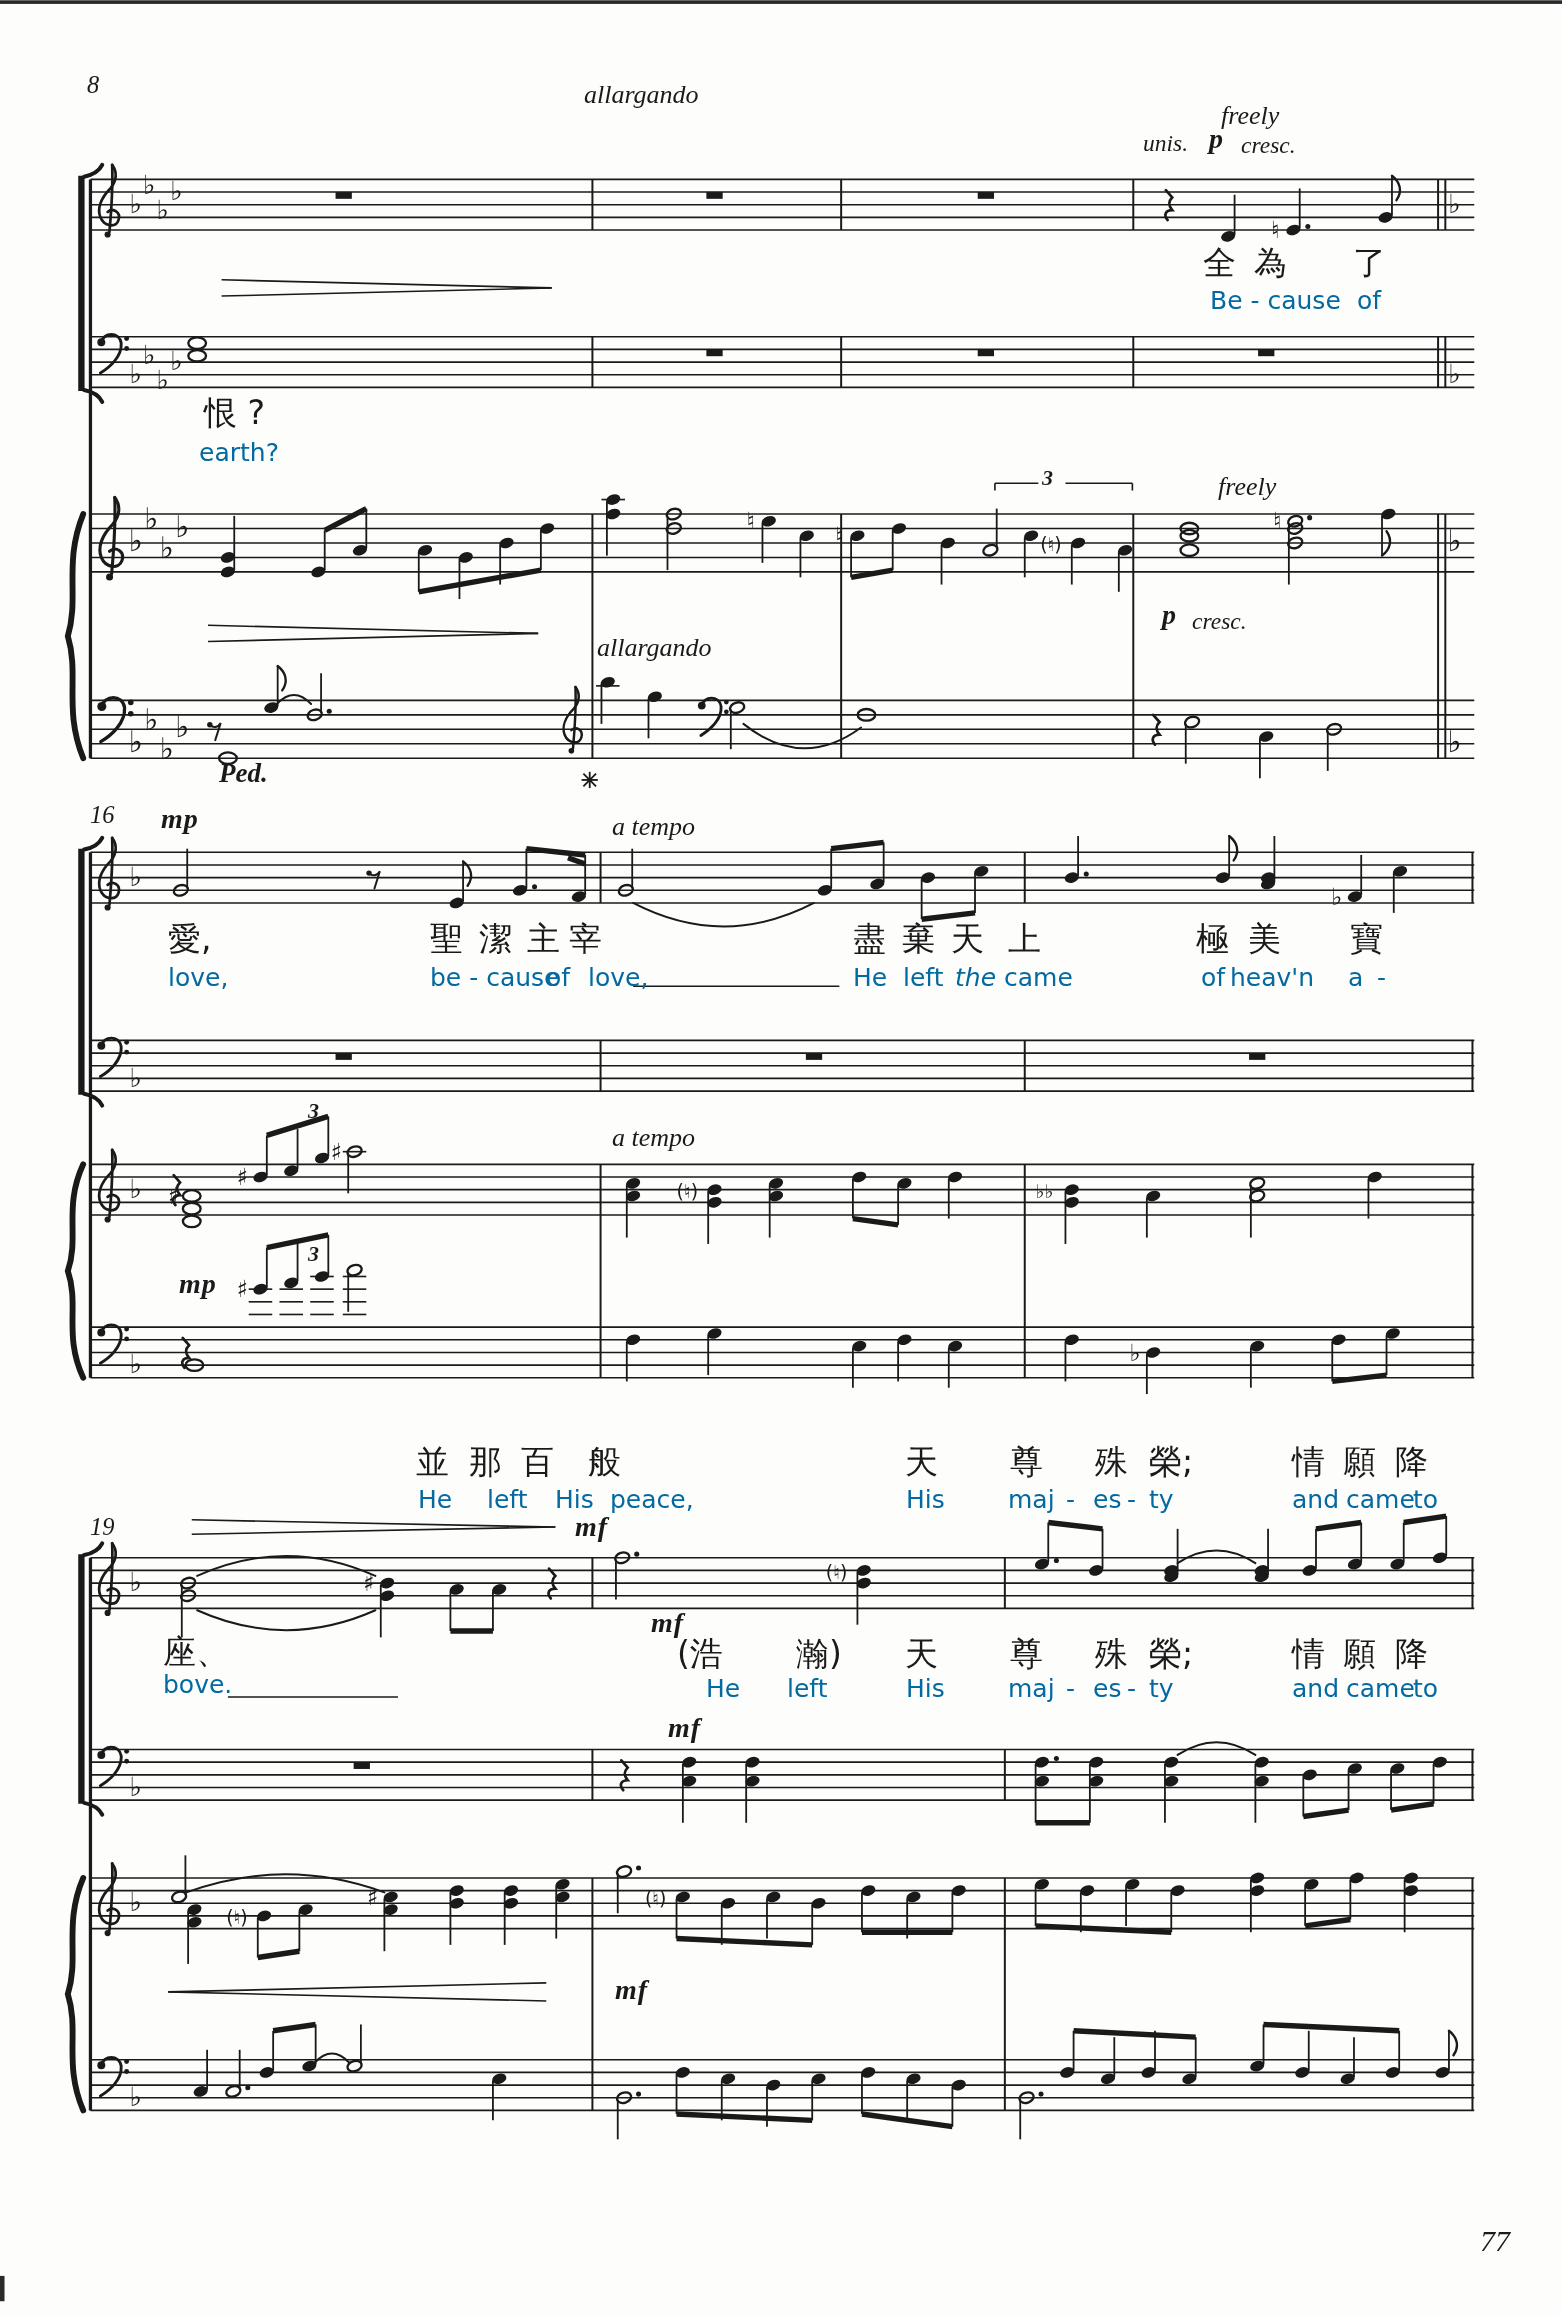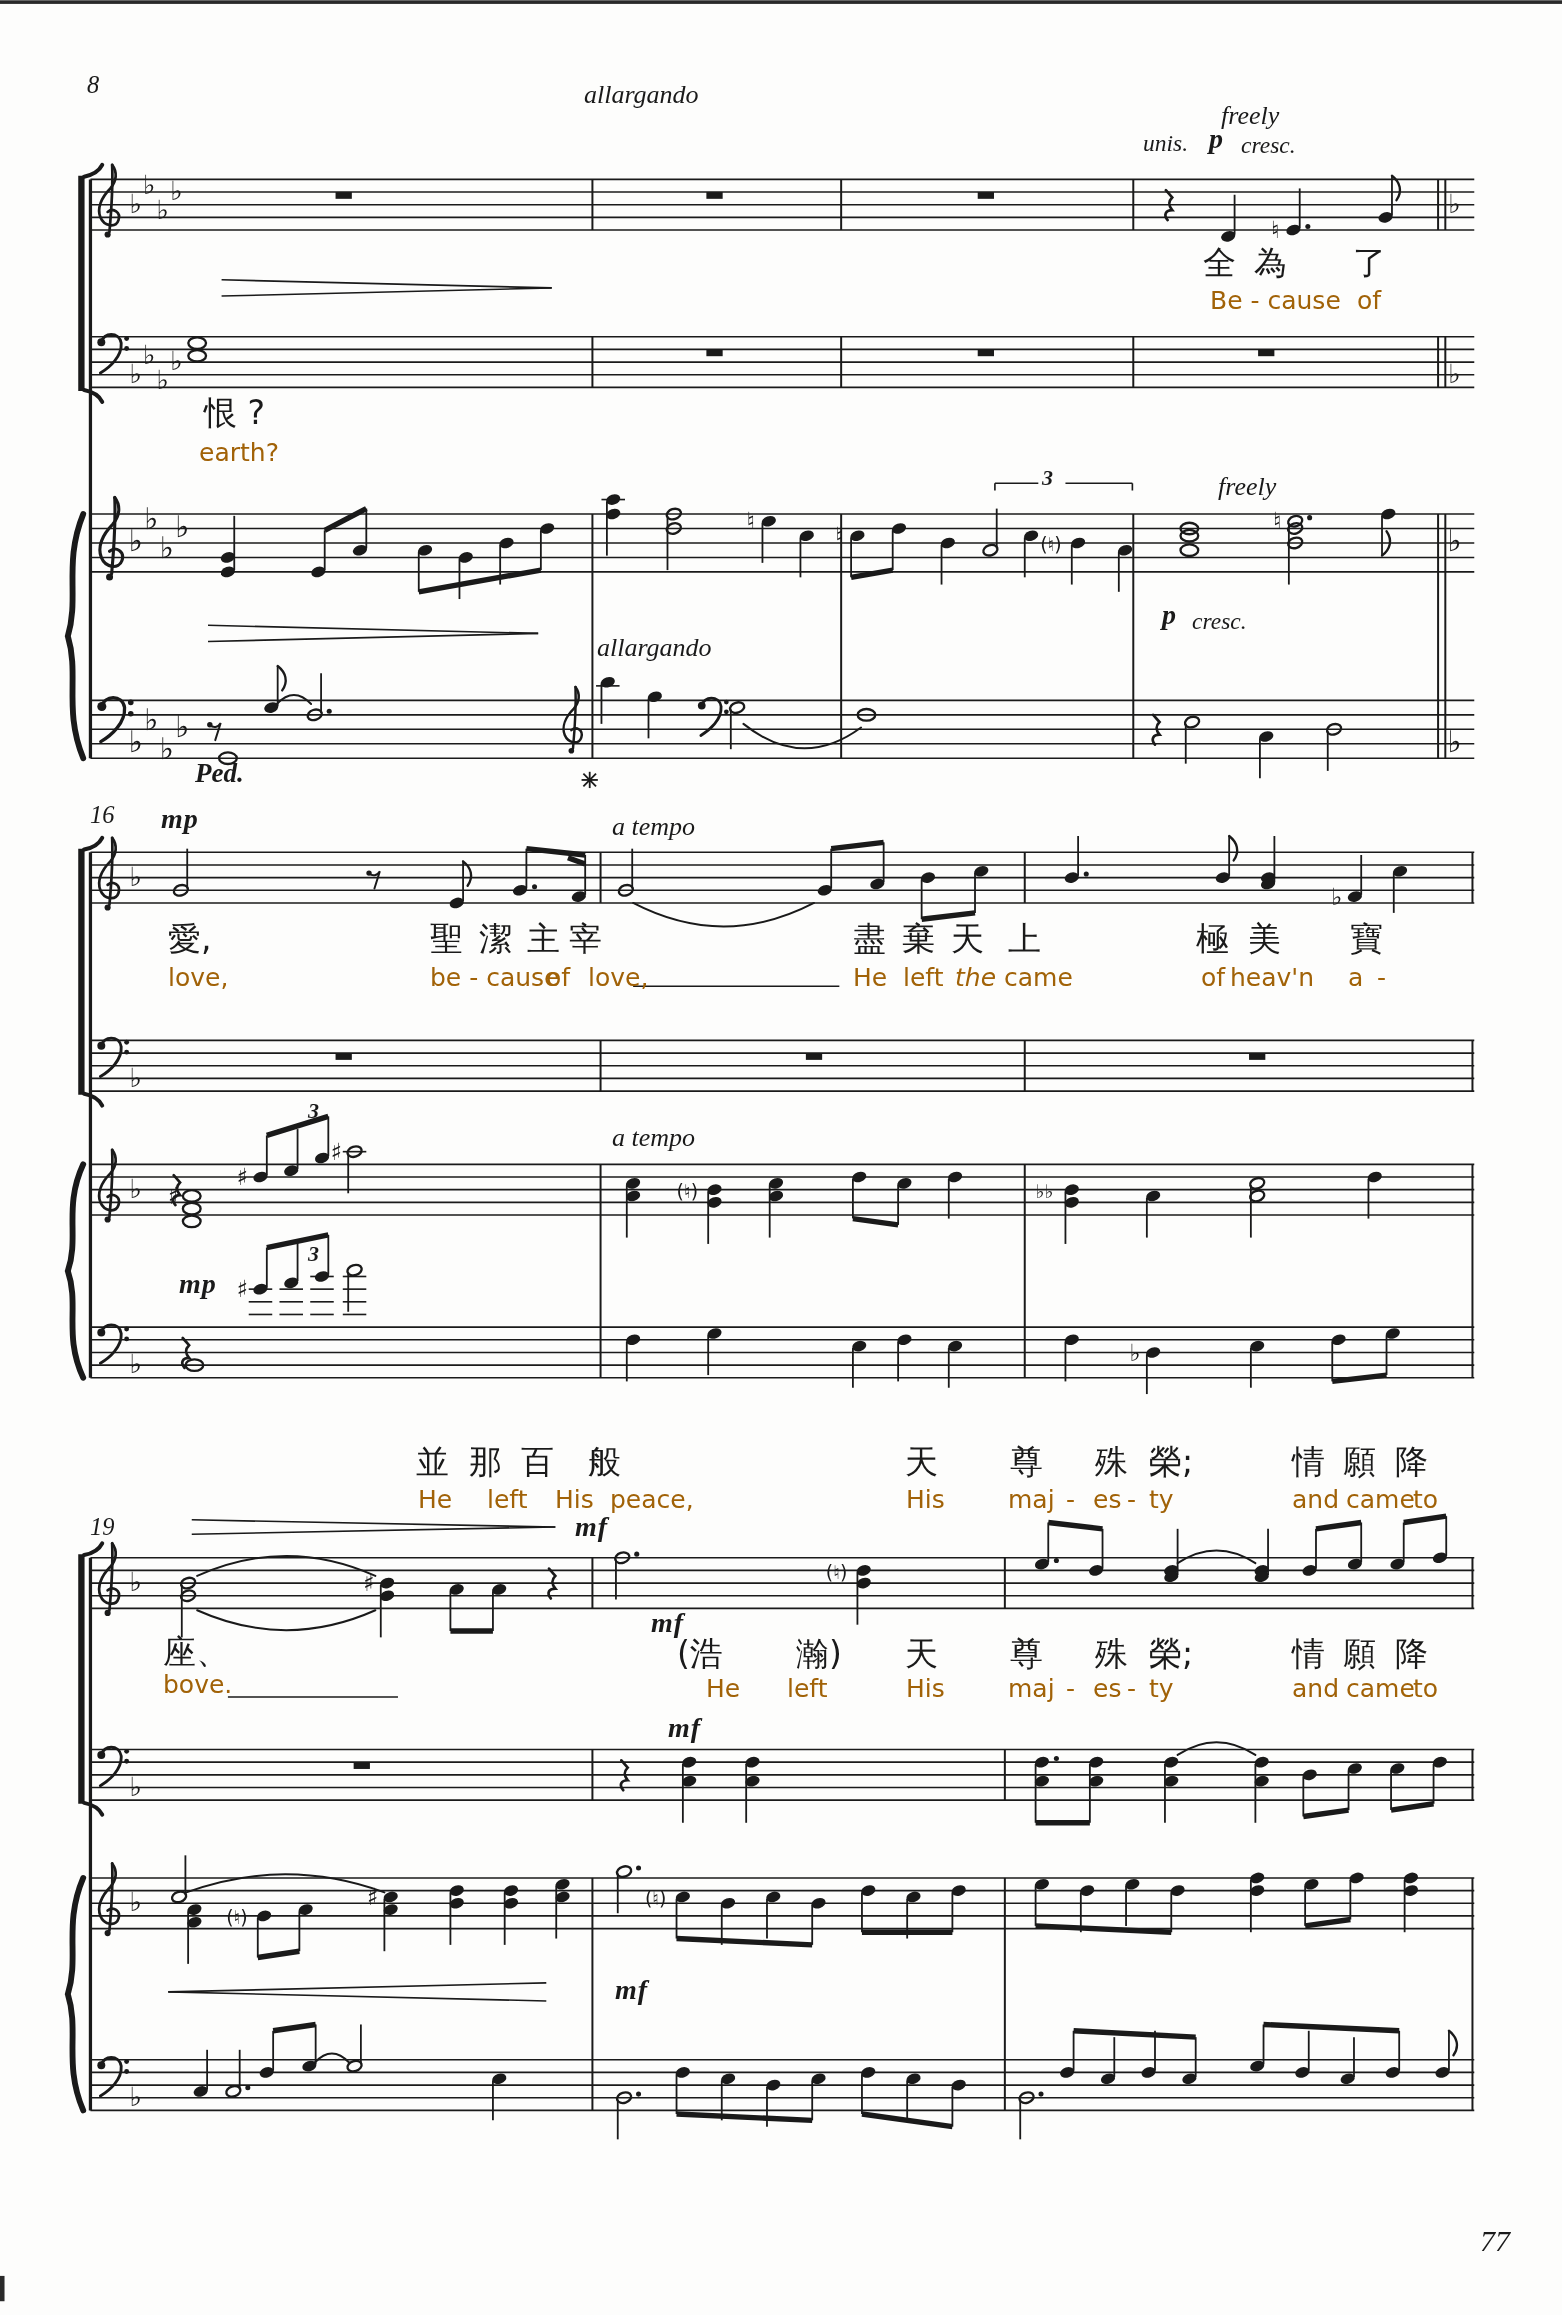--- a/index.html
+++ b/index.html
@@ -5,24 +5,24 @@
   html,body{margin:0;padding:0;background:#e8e8e8;}
   .page{position:relative;width:1562px;height:2316px;background:#fdfdfc;overflow:hidden;
         font-family:"Liberation Serif", serif;color:#1a1a1a;}
   #score{position:absolute;left:0;top:0;}
   .t{position:absolute;white-space:nowrap;line-height:1;}
   .mnum{font:italic 24.4px "Liberation Serif",serif;}
   .tempo{font:italic 26px "Liberation Serif",serif;}
   .tempo-sm{font:italic 23.5px "Liberation Serif",serif;}
   .dyn{font:italic 700 28px "Liberation Serif",serif;letter-spacing:0.9px;}
   .trip{font:italic 700 22px "Liberation Serif",serif;}
-  .ped{font:italic 700 27px "Liberation Serif",serif;}
+  .ped{font:italic 700 27px "Liberation Serif",serif;margin-left:24px;}
   .pg{font:italic 30px "Liberation Serif",serif;}
   .cjk{font:400 33px "DejaVu Sans",sans-serif;}
-  .lyr{font:400 25px "DejaVu Sans",sans-serif;color:#a16207;}
+  .lyr{font:400 25px "DejaVu Sans",sans-serif;color:#0369a1;}
 </style>
 </head>
 <body>
 
 <div class="page">
   <svg id="score" width="1562" height="2316" viewBox="0 0 1727 2560">
       <g>
         <rect x="0" y="0" width="1727" height="4" fill="#2a2a2a"></rect>
         <rect x="0" y="2516" width="5" height="28" fill="#2a2a2a"></rect>
       </g>

